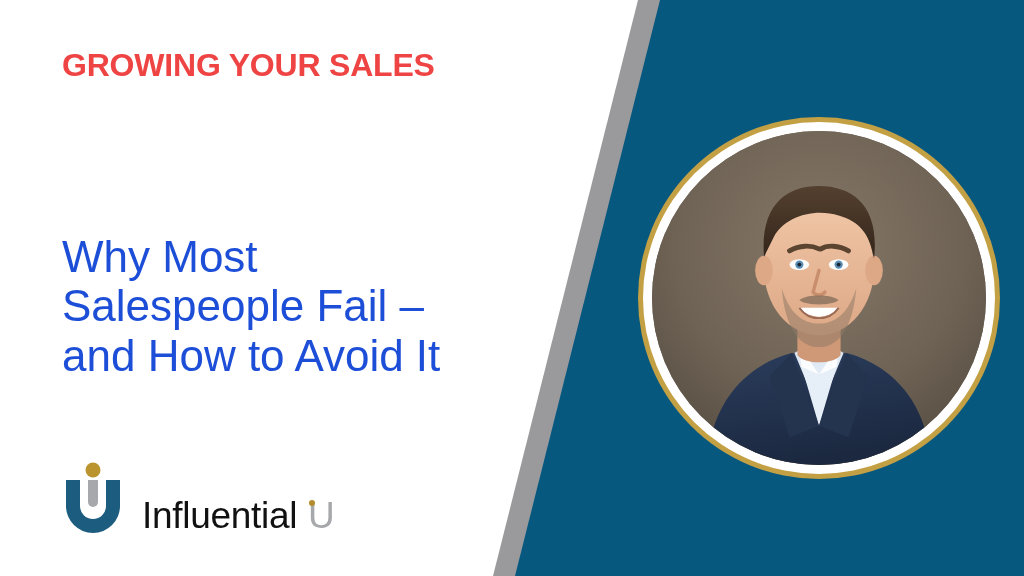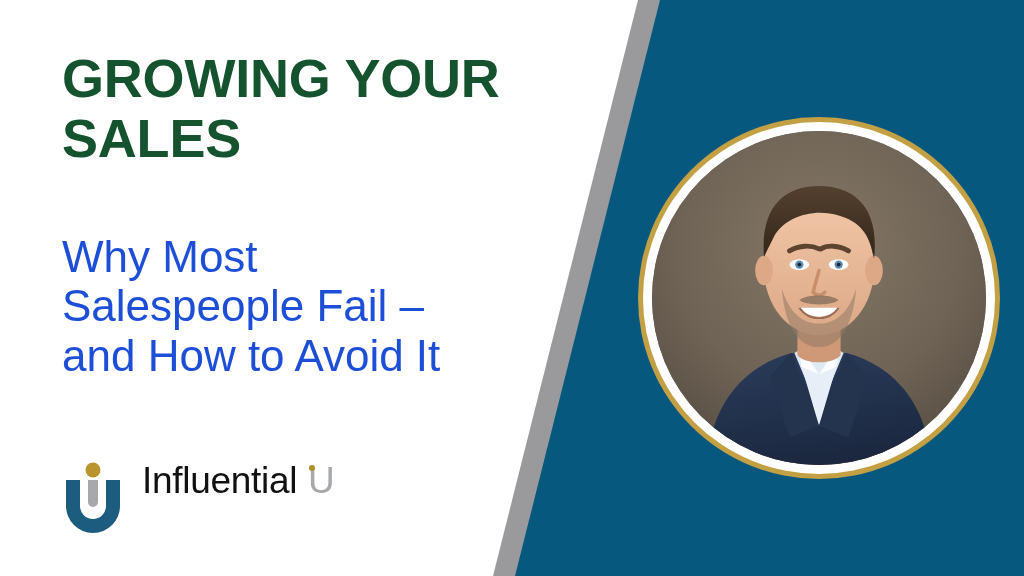--- a/index.html
+++ b/index.html
@@ -38,45 +38,45 @@
   .left-col {
     position:absolute;
     left:62px; top:0;
     width:470px; height:576px;
   }
 
   .headline {
     position:absolute;
     top:48px; left:0;
     width:470px;
-    font-size:54px;
+    font-size:32px;
     font-weight:bold;
     line-height:1.12;
     letter-spacing:-0.2px;
-    color:#14532d;
+    color:#ef4444;
     text-transform:uppercase;
   }
 
   .subhead {
     position:absolute;
     top:232px; left:0;
     width:480px;
     font-size:44px;
     font-weight:300;
     line-height:1.12;
     color:#1d4ed8;
     white-space:pre-line;
   }
 
   
   .logo-lockup {
     position:absolute;
     left:0; top:462px;
     display:flex;
-    align-items:flex-start;
+    align-items:flex-end;
     gap:18px;
   }
   .logo-mark { width:62px; height:72px; display:block; }
 
   .logo-word {
     font-size:37px;
     font-weight:400;
     letter-spacing:-0.3px;
     line-height:1;
     white-space:nowrap;

